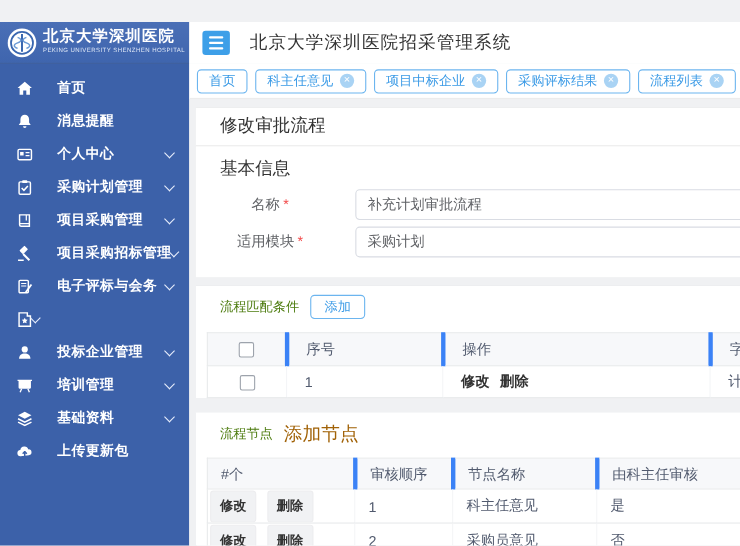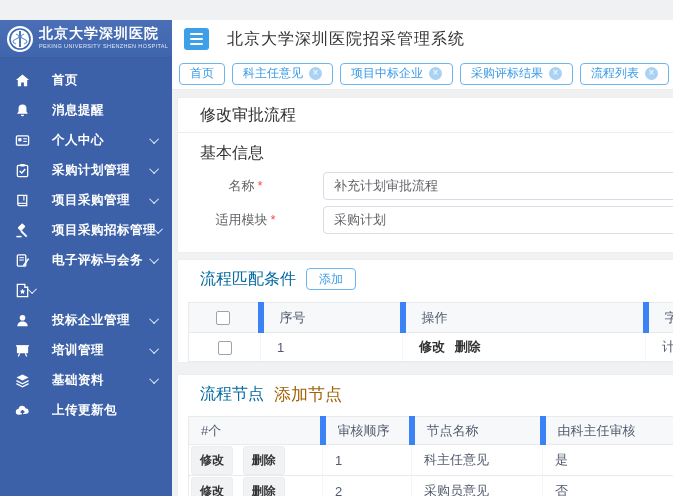--- a/index.html
+++ b/index.html
@@ -39,40 +39,40 @@
   .tab .tab-close { width:13px; height:13px; margin-left:6px; border-radius:50%; background:#a9d3f4;
     color:#fff; font-size:10px; line-height:12px; text-align:center; cursor:pointer; }
 
   .content { flex:1; background:#f0f1f3; padding:8px 0 0 6px; overflow:hidden; }
   .card { background:#fff; width:780px; margin-bottom:8px; box-shadow:0 0 1px rgba(0,0,0,.08); }
 
   .page-title-row { padding:7px 22px; border-bottom:1px solid #ececec; }
   .page-title { font-size:16px; color:#333; line-height:20px; }
   .section-head { padding:10px 22px 8px; font-size:16px; color:#333; }
   .section-row { padding:8px 22px 6px; display:flex; align-items:center; }
-  .section-title { font-size:16px; color:#0369a1; }
+  .section-title { font-size:12px; color:#4d7c0f; }
 
   .form-row { display:flex; align-items:center; margin-bottom:6px; }
   .form-label { width:145px; text-align:center; padding-right:10px; font-size:13px; color:#606266; white-space:nowrap; }
   .req { color:#f24e4e; margin-left:3px; }
   .txt-input { width:600px; height:28px; border:1px solid #d9dce3; border-radius:4px;
     padding:0 10px; font-size:13px; color:#606266; background:#fff; outline:none;
     font-family:"Liberation Sans","DejaVu Sans",sans-serif; }
   .card1-pad { padding-bottom:12px; }
 
   .btn-add { margin-left:10px; height:22px; padding:0 12px; background:#fff; border:1px solid #6cb5ef;
     border-radius:4px; color:#3a9ae6; font-size:12px; cursor:pointer; }
   .link-add { margin-left:10px; color:#a16207; font-size:17px; cursor:pointer; text-decoration:none; }
 
   table { border-collapse:collapse; table-layout:fixed; margin:6px 10px 13px; font-size:13px; }
   .t1 { width:700px; }
   .t2 { width:760px; margin-top:4px; margin-bottom:0; }
   th, td { text-align:left; padding:0 16px; border-bottom:1px solid #e8eaec; white-space:nowrap; overflow:hidden; }
   th { background:#f7f8fa; color:#515a6e; font-weight:500; height:30px;
-    border-top:1px solid #e8eaec; border-right:6px solid #3b82f6; }
+    border-top:1px solid #e8eaec; border-right:4px solid #3b82f6; }
   td { color:#515a6e; height:29px; border-right:1px solid #f4f5f7; }
   table tr th:first-child, table tr td:first-child { border-left:1px solid #e8eaec; }
   table tr th:last-child, table tr td:last-child { border-right:1px solid #e8eaec; }
   .t2 th { height:28px; }
   .t2 td { height:31px; }
   .t2 td.actions, .t2 th.actions { padding:0 2px; }
   .cb { width:14px; height:14px; border:1px solid #9da3ac; border-radius:2px; background:#fff;
     display:inline-block; vertical-align:middle; cursor:pointer; }
   .op-link { font-weight:bold; color:#333; cursor:pointer; }
   .op-link + .op-link { margin-left:6px; }

